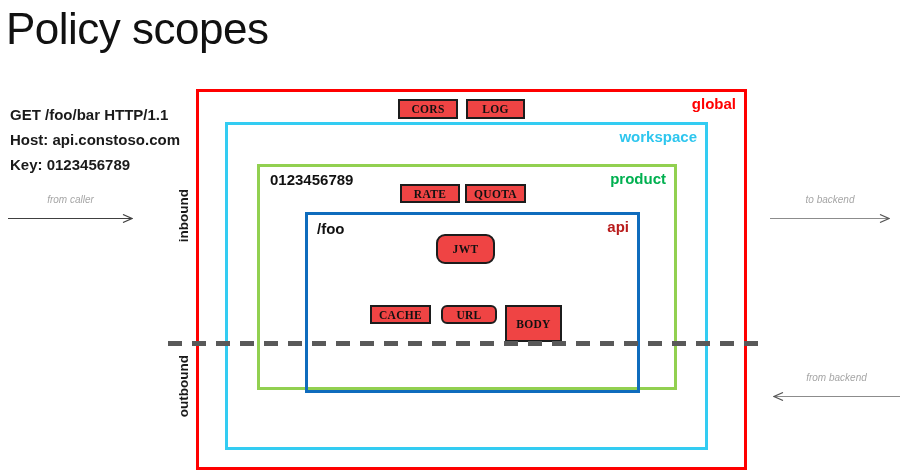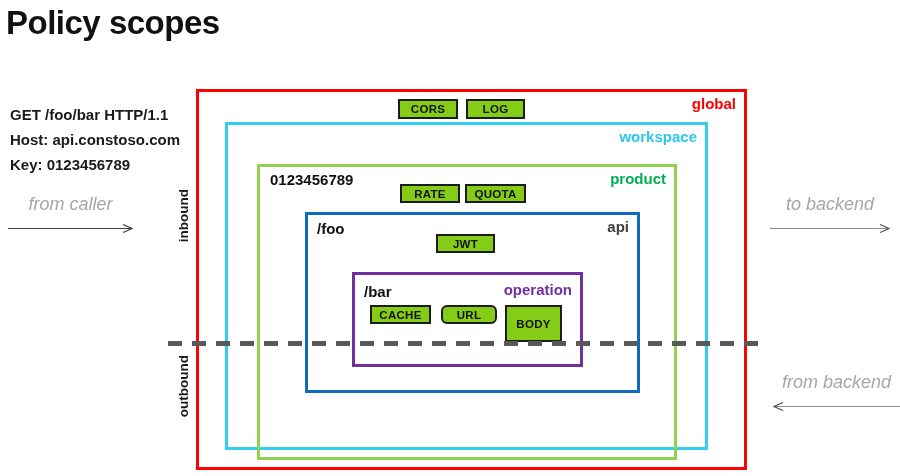--- a/index.html
+++ b/index.html
@@ -1,67 +1,67 @@
 <!DOCTYPE html>
 <html><head>
 <meta charset="utf-8">
 <style>
   * { margin:0; padding:0; box-sizing:border-box; }
   body { background:#ffffff; font-family:"Liberation Sans", sans-serif; }
   .canvas { position:relative; width:900px; height:476px; background:#ffffff; overflow:hidden; }
 
-  .title { position:absolute; left:6px; top:4px; font-size:33px; font-weight:700; color:#111111; letter-spacing:-0.5px; }
+  .title { position:absolute; left:6px; top:4px; font-size:44px; font-weight:400; color:#111111; letter-spacing:-0.5px; }
 
   .request { position:absolute; left:10px; top:102px; font-size:15px; font-weight:600; color:#1a1a1a; line-height:25px; white-space:nowrap; }
 
   
   .scope { position:absolute; background:transparent; }
   .scope-global    { left:196px; top:89px;  width:551px; height:381px; border:3px solid #ff0000; }
   .scope-workspace { left:225px; top:122px; width:483px; height:328px; border:3px solid #33ccf2; }
-  .scope-product   { left:257px; top:164px; width:420px; height:296px; border:3px solid #92d050; }
+  .scope-product   { left:257px; top:164px; width:420px; height:226px; border:3px solid #92d050; }
   .scope-api       { left:305px; top:212px; width:335px; height:181px; border:3px solid #0f6cbd; }
   .scope-operation { left:352px; top:272px; width:231px; height:95px;  border:3px solid #7030a0; }
 
   .scope-label { position:absolute; top:3px; right:8px; font-size:15px; font-weight:600; }
   .scope-global    > .scope-label { color:#ff0000; }
   .scope-workspace > .scope-label { color:#2ec6ee; }
   .scope-product   > .scope-label { color:#00b050; }
-  .scope-api       > .scope-label { color:#404040; }
+  .scope-api       > .scope-label { color:#b91c1c; }
   .scope-operation > .scope-label { color:#7030a0; top:6px; }
 
   .scope-key  { position:absolute; left:10px; top:4px; font-size:15px; font-weight:600; color:#111111; }
   .scope-path { position:absolute; left:9px;  top:5px; font-size:15px; font-weight:700; color:#111111; }
   .scope-operation > .scope-path { top:8px; }
 
   
   .chip { position:absolute; display:flex; align-items:center; justify-content:center;
-          background:#84cc16; border:2px solid #1c1c1c; font-size:11.5px; font-weight:600;
-          color:#111111; letter-spacing:0.3px; z-index:4; }
+          background:#ef4444; border:2px solid #1c1c1c; font-size:11.5px; font-weight:600;
+          color:#111111; letter-spacing:0.3px; z-index:4;font-family:Liberation Serif, serif; }
   .chip-cors  { left:398px; top:99px;  width:60px; height:20px; }
   .chip-log   { left:466px; top:99px;  width:59px; height:20px; }
   .chip-rate  { left:400px; top:184px; width:60px; height:19px; }
   .chip-quota { left:465px; top:184px; width:61px; height:19px; }
-  .chip-jwt   { left:436px; top:234px; width:59px; height:19px; }
+  .chip-jwt   { left:436px; top:234px; width:59px; height:30px;border-radius:9px; }
   .chip-cache { left:370px; top:305px; width:61px; height:19px; }
   .chip-url   { left:441px; top:305px; width:56px; height:19px;border-radius:6px; }
   .chip-body  { left:505px; top:305px; width:57px; height:37px; }
 
   
   .divider { position:absolute; left:168px; top:341px; width:590px; height:5px; z-index:6;
              background:repeating-linear-gradient(to right, #595959 0 14px, transparent 14px 24px); }
 
   
   .vlabel { position:absolute; writing-mode:vertical-rl; transform:rotate(180deg);
             font-size:13.5px; font-weight:600; color:#1a1a1a; }
   .vlabel-inbound  { left:176px; top:189px; }
   .vlabel-outbound { left:176px; top:355px; }
 
   
   .flow { position:absolute; text-align:center; }
-  .flow-label { font-size:18px; font-style:italic; color:#a6a6a6; white-space:nowrap; }
+  .flow-label { font-size:10px; font-style:italic; color:#a6a6a6; white-space:nowrap; }
   .flow svg { display:block; margin-top:9px; }
   .flow-from-caller  { left:8px;   top:194px; width:125px; }
   .flow-to-caller    { left:8px;   top:367px; width:125px; }
   .flow-to-backend   { left:770px; top:194px; width:120px; }
   .flow-from-backend { left:773px; top:372px; width:127px; }
 </style>
 </head>
 <body>
 
 <div class="canvas">
@@ -80,24 +80,20 @@
   <div class="scope scope-workspace">
     <span class="scope-label">workspace</span>
   </div>
   <div class="scope scope-product">
     <span class="scope-key">0123456789</span>
     <span class="scope-label">product</span>
   </div>
   <div class="scope scope-api">
     <span class="scope-path">/foo</span>
     <span class="scope-label">api</span>
-  </div>
-  <div class="scope scope-operation">
-    <span class="scope-path">/bar</span>
-    <span class="scope-label">operation</span>
   </div>
 
   <div class="chip chip-cors">CORS</div>
   <div class="chip chip-log">LOG</div>
   <div class="chip chip-rate">RATE</div>
   <div class="chip chip-quota">QUOTA</div>
   <div class="chip chip-jwt">JWT</div>
   <div class="chip chip-cache">CACHE</div>
   <div class="chip chip-url">URL</div>
   <div class="chip chip-body">BODY</div>

